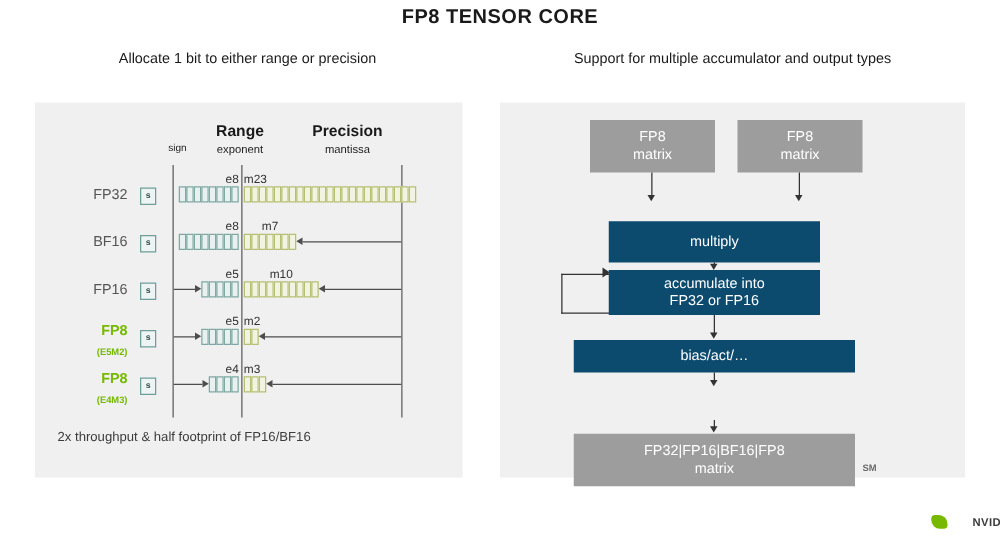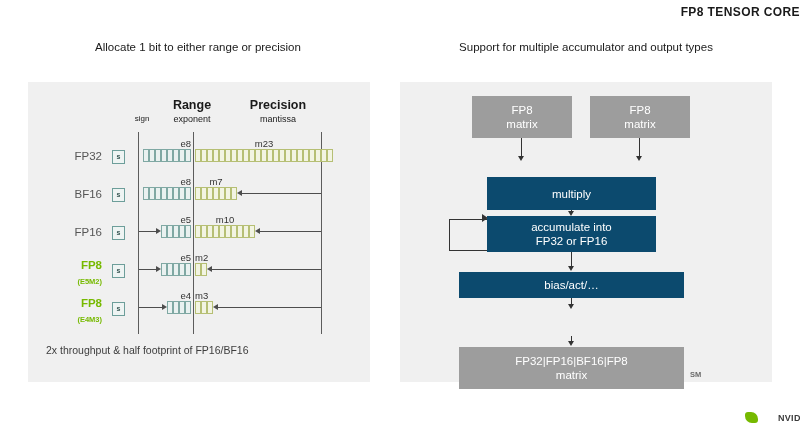--- a/index.html
+++ b/index.html
@@ -9,22 +9,22 @@
     font-family:"Liberation Sans", sans-serif;
     color:#222;
     position:relative;
     overflow:hidden;
   }
   .page{position:absolute;inset:0;}
 
   
   .main-title{
     position:absolute;left:0;top:5px;width:800px;
-    text-align:right;
-    font-size:12px;font-weight:bold;letter-spacing:.4px;
+    text-align:center;
+    font-size:16px;font-weight:bold;letter-spacing:.4px;
     color:#1a1a1a;
   }
 
   
   .sec-head{
     position:absolute;font-size:11.5px;font-weight:normal;color:#1a1a1a;
     text-align:center;
   }
   #head-left{left:28px;top:41px;width:340px;}
   #head-right{left:400px;top:41px;width:372px;}
@@ -183,21 +183,21 @@
               <span class="cell"></span>
               <span class="cell"></span>
               <span class="cell"></span>
               <span class="cell"></span>
               <span class="cell"></span>
               <span class="cell"></span>
               <span class="cell"></span>
               <span class="cell"></span>
               <span class="cell"></span>
               <span class="cell"></span>
-              <span class="ftag ftag-m" style="left: auto; right: 0px; width: 138px; text-align: center;">m23</span>
+              <span class="ftag ftag-m" style="left: auto; right: 0px; width: 138px; text-align: left;">m23</span>
             </div>
           </div>
           <div class="row" style="top: 100px;">
             <div class="row-label">BF16</div>
             <div class="sign-box">s</div>
             <div class="field exp" style="left: 115px; right: auto; width: 48px;">
               <span class="cell"></span>
               <span class="cell"></span>
               <span class="cell"></span>
               <span class="cell"></span>

